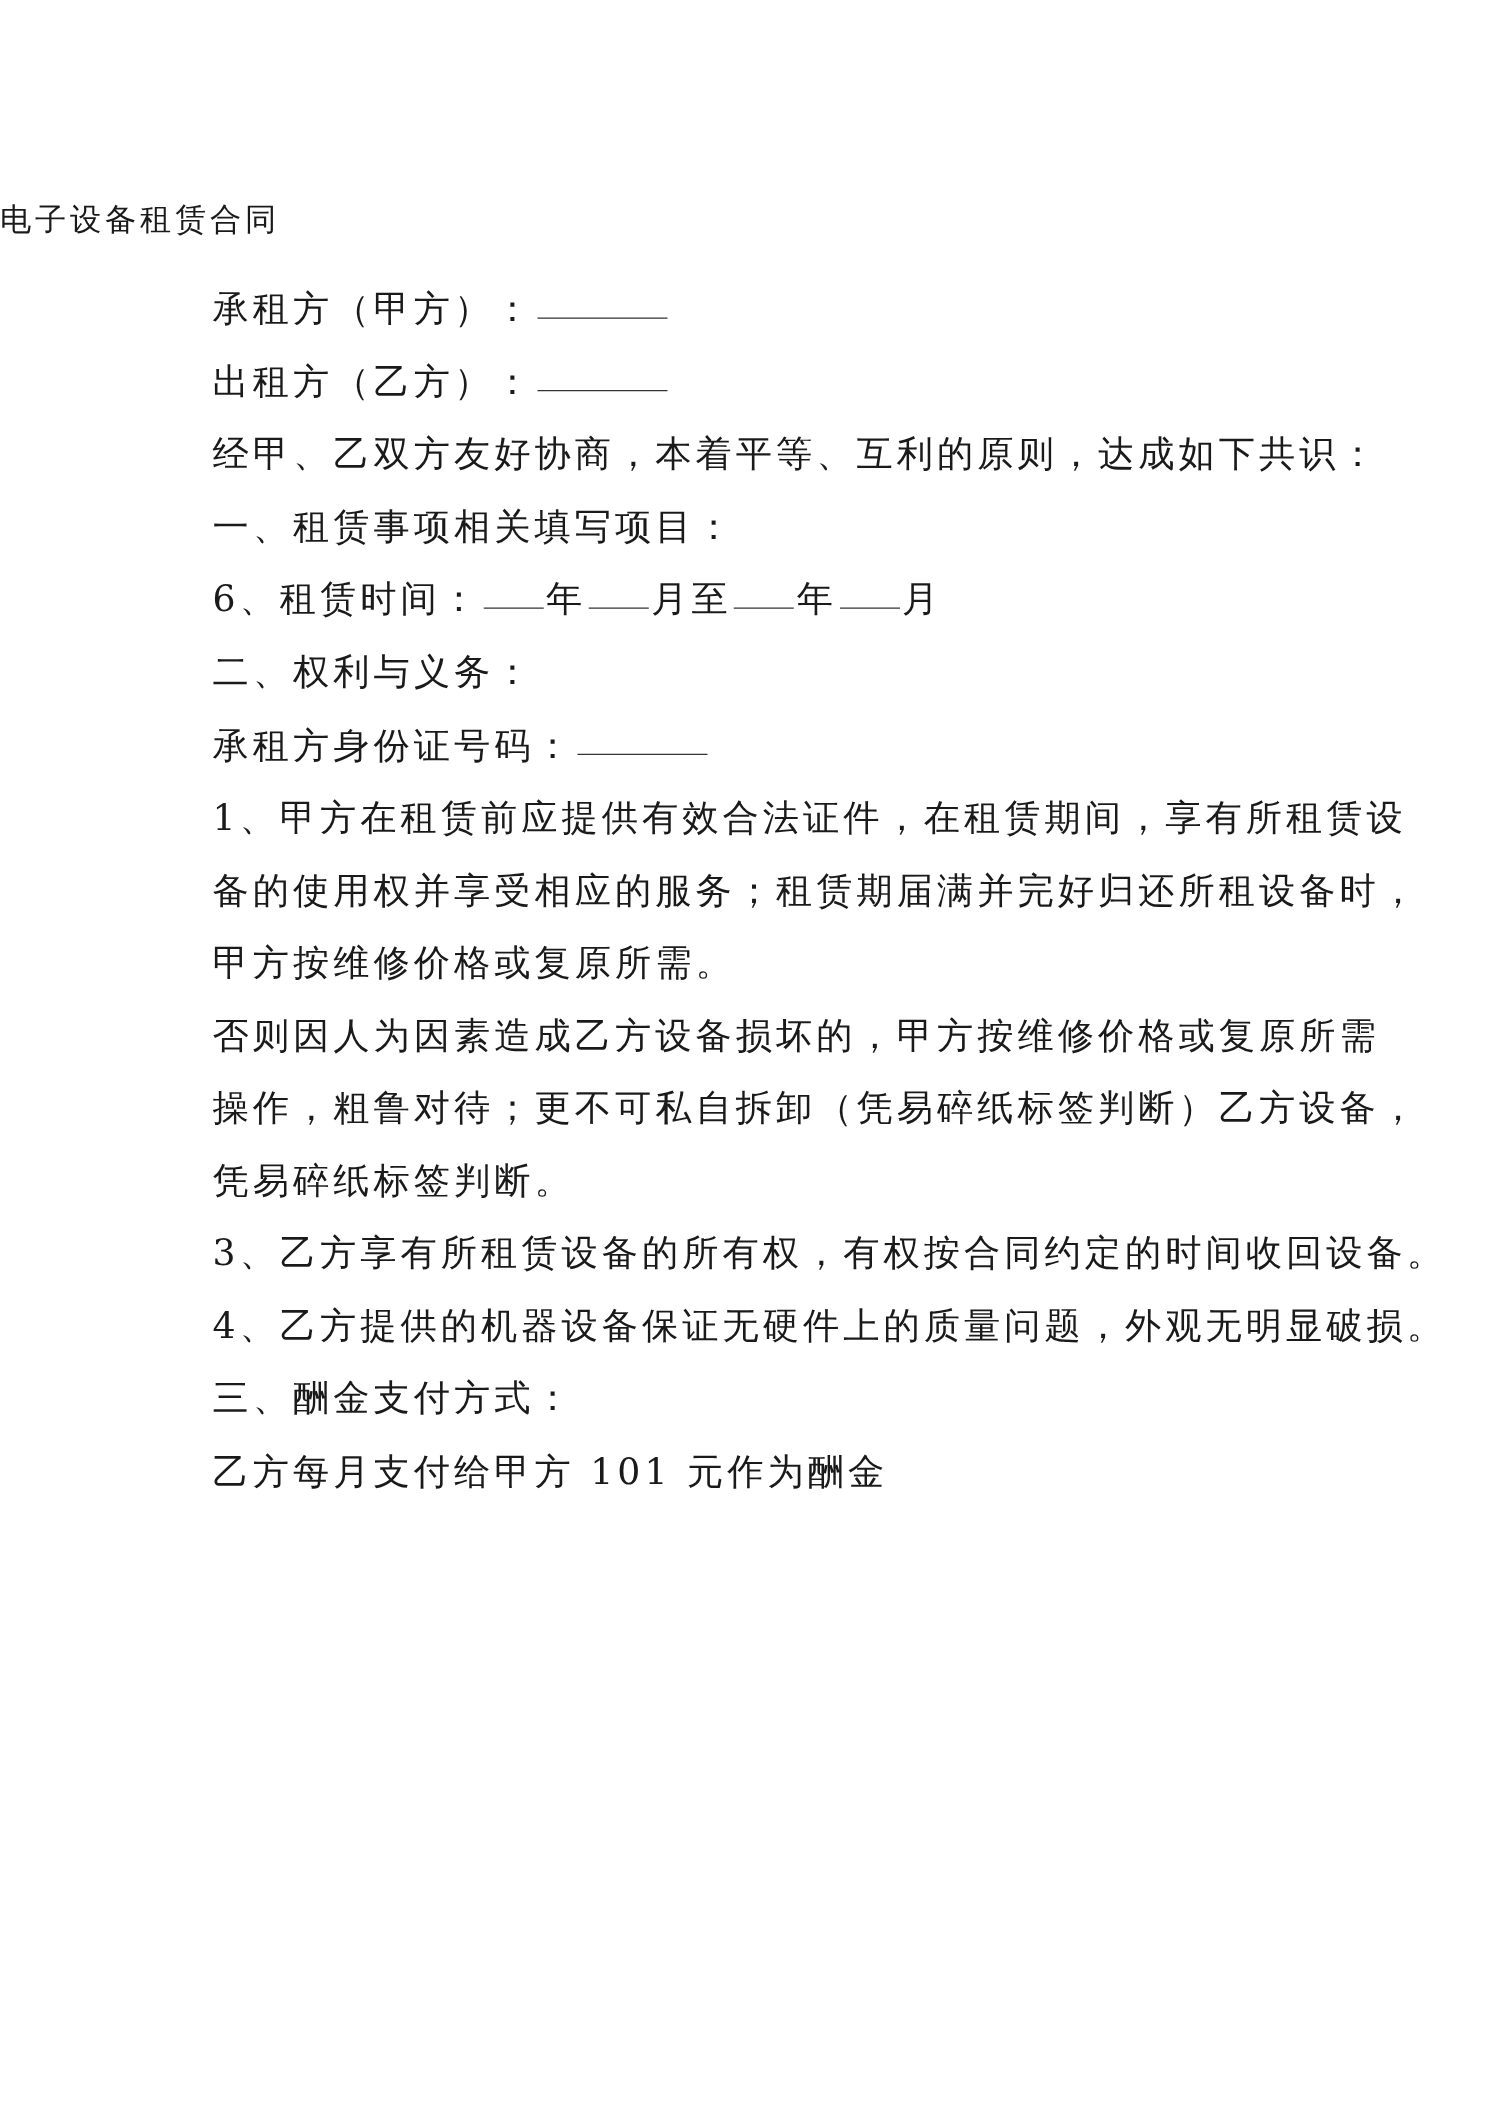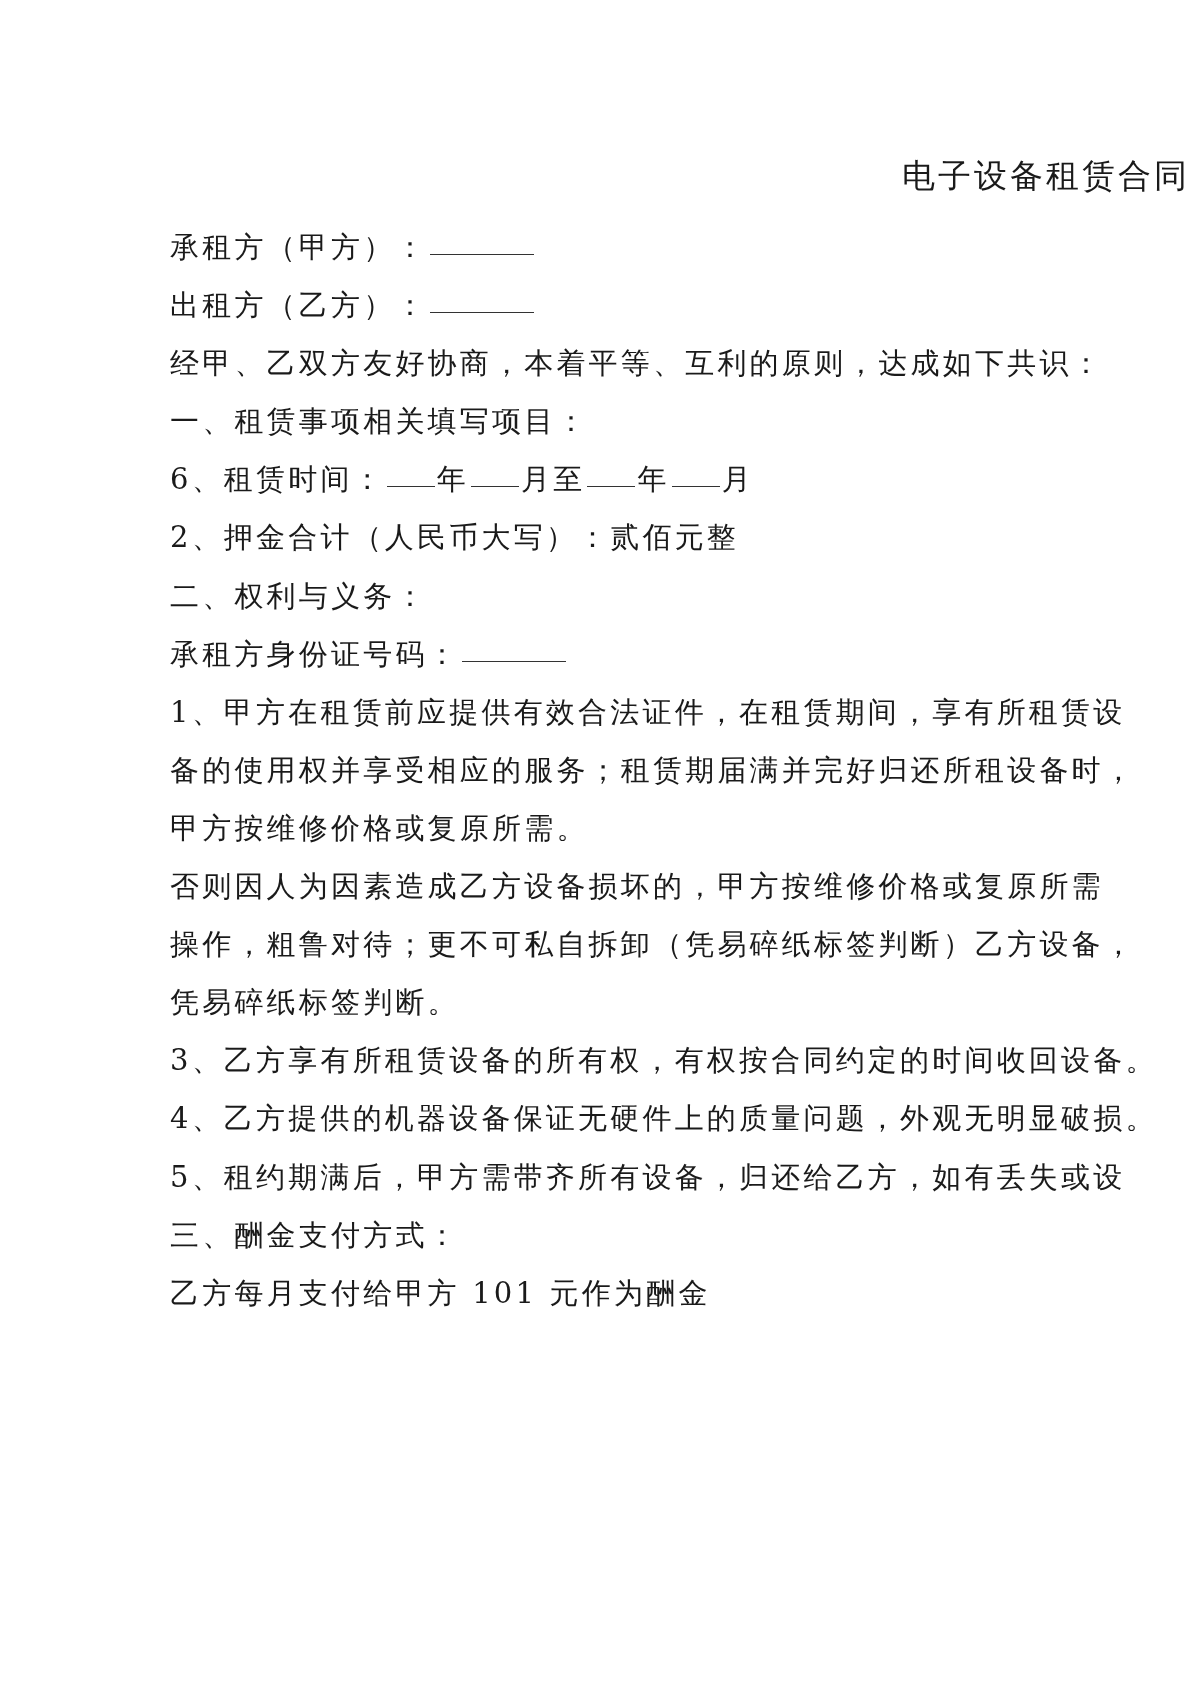--- a/index.html
+++ b/index.html
@@ -20,22 +20,22 @@
       left: 0; top: 0;
       width: 1190px;
       height: 1683px;
       background: #ffffff;
     }
     .title {
       position: absolute;
       top: 158px;
       left: 0;
       width: 1190px;
-      text-align: right;
-      font-size: 33px;
+      text-align: left;
+      font-size: 25px;
       letter-spacing: 3px;
       line-height: 36px;
     }
     .body {
       position: absolute;
       left: 170px;
       top: 218px;
       width: 850px;
     }
     .line {
@@ -76,41 +76,37 @@
     </div>
 
     <div class="line">经甲、乙双方友好协商，本着平等、互利的原则，达成如下共识：</div>
 
     <div class="line">一、租赁事项相关填写项目：</div>
 
     <div class="line">
       <span>6、租赁时间：</span><span class="blank short"></span><span>年</span><span class="blank short"></span><span>月</span><span>至</span><span class="blank short"></span><span>年</span><span class="blank short"></span><span>月</span>
     </div>
 
-    <div class="line">
-      <span>2、押金合计（人民币大写）：</span><span class="filled-value">贰佰元整</span>
-    </div>
 
     <div class="line">二、权利与义务：</div>
 
     <div class="line">
       <span>承租方身份证号码：</span><span class="blank long"></span>
     </div>
 
     <div class="line">1、甲方在租赁前应提供有效合法证件，在租赁期间，享有所租赁设</div>
     <div class="line">备的使用权并享受相应的服务；租赁期届满并完好归还所租设备时，</div>
     <div class="line">甲方按维修价格或复原所需。</div>
 
     <div class="line">否则因人为因素造成乙方设备损坏的，甲方按维修价格或复原所需</div>
     <div class="line">操作，粗鲁对待；更不可私自拆卸（凭易碎纸标签判断）乙方设备，</div>
     <div class="line">凭易碎纸标签判断。</div>
 
     <div class="line">3、乙方享有所租赁设备的所有权，有权按合同约定的时间收回设备。</div>
 
     <div class="line">4、乙方提供的机器设备保证无硬件上的质量问题，外观无明显破损。</div>
 
-    <div class="line">5、租约期满后，甲方需带齐所有设备，归还给乙方，如有丢失或设</div>
 
     <div class="line">三、酬金支付方式：</div>
     <div class="line">乙方每月支付给甲方 101 元作为酬金</div>
 
   </div>
 </div>
 
 </body></html>

